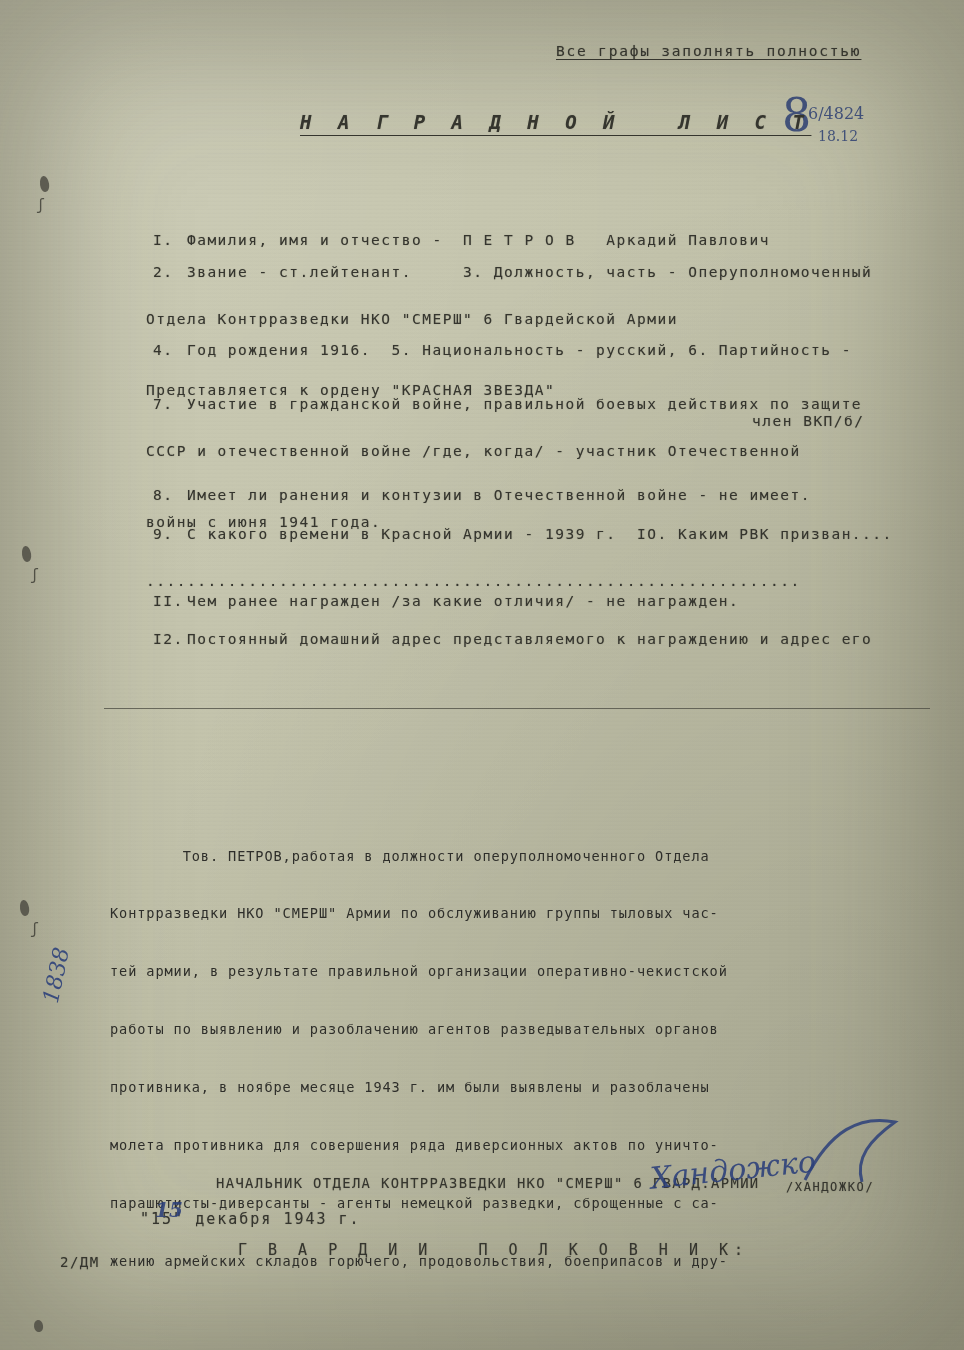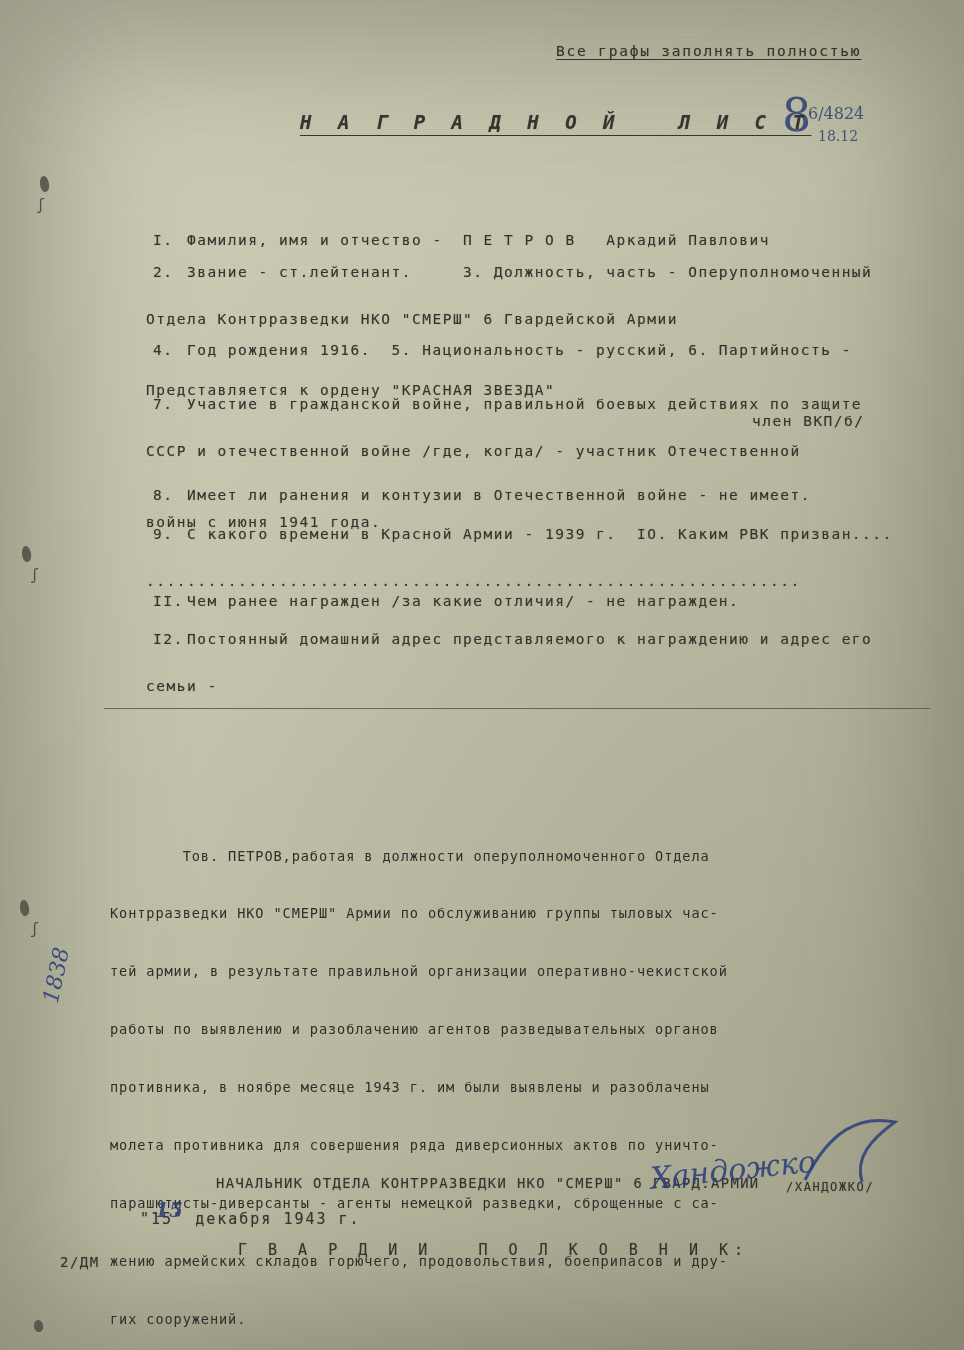--- a/index.html
+++ b/index.html
@@ -209,36 +209,34 @@
     <span class="n">9.</span><span>С какого времени в Красной Армии - 1939 г.  IO. Каким РВК призван....</span>
     <span class="indent">................................................................</span>
   </div>
 
   <div class="typed fieldrow" style="top:567px;">
     <span class="n">II.</span><span>Чем ранее награжден /за какие отличия/ - не награжден.</span>
   </div>
 
   <div class="typed fieldrow" style="top:605px;">
     <span class="n">I2.</span><span>Постоянный домашний адрес представляемого к награждению и адрес его</span>
-    <span class="indent">семьи -</span>
   </div>
 
   <hr class="rule" style="top:700px;">
 
 
   <div class="body-block" style="top:808px;">
     <div>        Тов. ПЕТРОВ,работая в должности оперуполномоченного Отдела</div>
     <div>Контрразведки НКО "СМЕРШ" Армии по обслуживанию группы тыловых час-</div>
     <div>тей армии, в результате правильной организации оперативно-чекистской</div>
     <div>работы по выявлению и разоблачению агентов разведывательных органов</div>
     <div>противника, в ноябре месяце 1943 г. им были выявлены и разоблачены</div>
     <div>молета противника для совершения ряда диверсионных актов по уничто-</div>
     <div>парашютисты-диверсанты - агенты немецкой разведки, сброщенные с са-</div>
     <div>жению армейских складов горючего, продовольствия, боеприпасов и дру-</div>
-    <div>гих сооружений.</div>
     
     
     
     
     
     
   </div>
 
   <div class="ink" style="top:1000px;left:38px;font-size:22px;transform:rotate(-78deg);transform-origin:left top;">1838</div>
 

